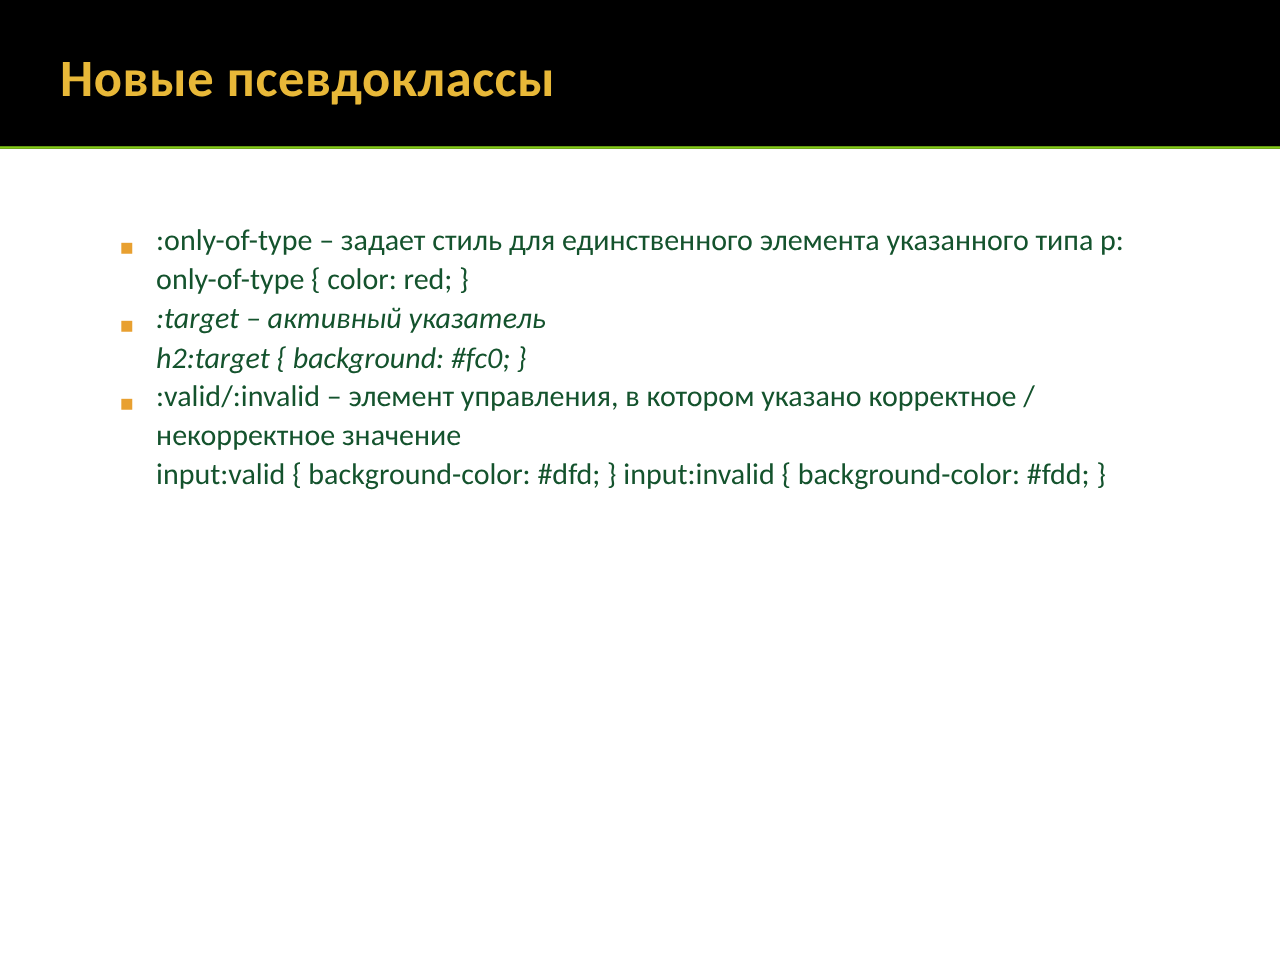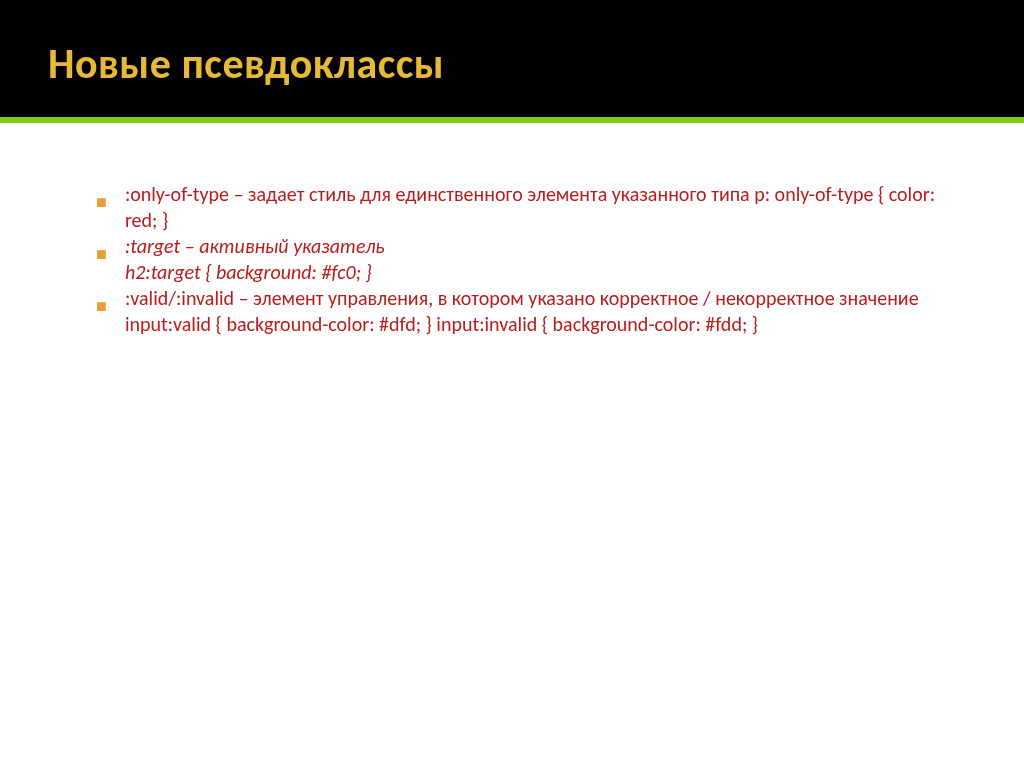--- a/index.html
+++ b/index.html
@@ -10,21 +10,21 @@
     body {
       width: 1024px;
       height: 767px;
       background: #ffffff;
       font-family: Calibri, 'Segoe UI', Arial, sans-serif;
       overflow: hidden;
     }
     .header {
       background: #000000;
       padding: 38px 48px 28px 48px;
-      border-bottom: 6px solid #84cc16;
+      border-bottom: 2px solid #84cc16;
     }
     .title {
       color: #e8b838;
       font-size: 42px;
       font-weight: bold;
       letter-spacing: 0.5px;
     }
     .content {
       padding: 58px 72px 40px 96px;
     }
@@ -34,22 +34,22 @@
       margin-bottom: 0;
     }
     .bullet-marker {
       color: #e8a030;
       font-size: 18px;
       margin-right: 18px;
       margin-top: 10px;
       flex-shrink: 0;
     }
     .bullet-text {
-      color: #b91c1c;
-      font-size: 20px;
+      color: #14532d;
+      font-size: 24px;
       line-height: 1.3;
       font-weight: 400;
     }
   </style>
 </head>
 <body>
 
 <div class="header">
   <h1 class="title" style="white-space: pre-line;">Новые псевдоклассы</h1>
 </div>

